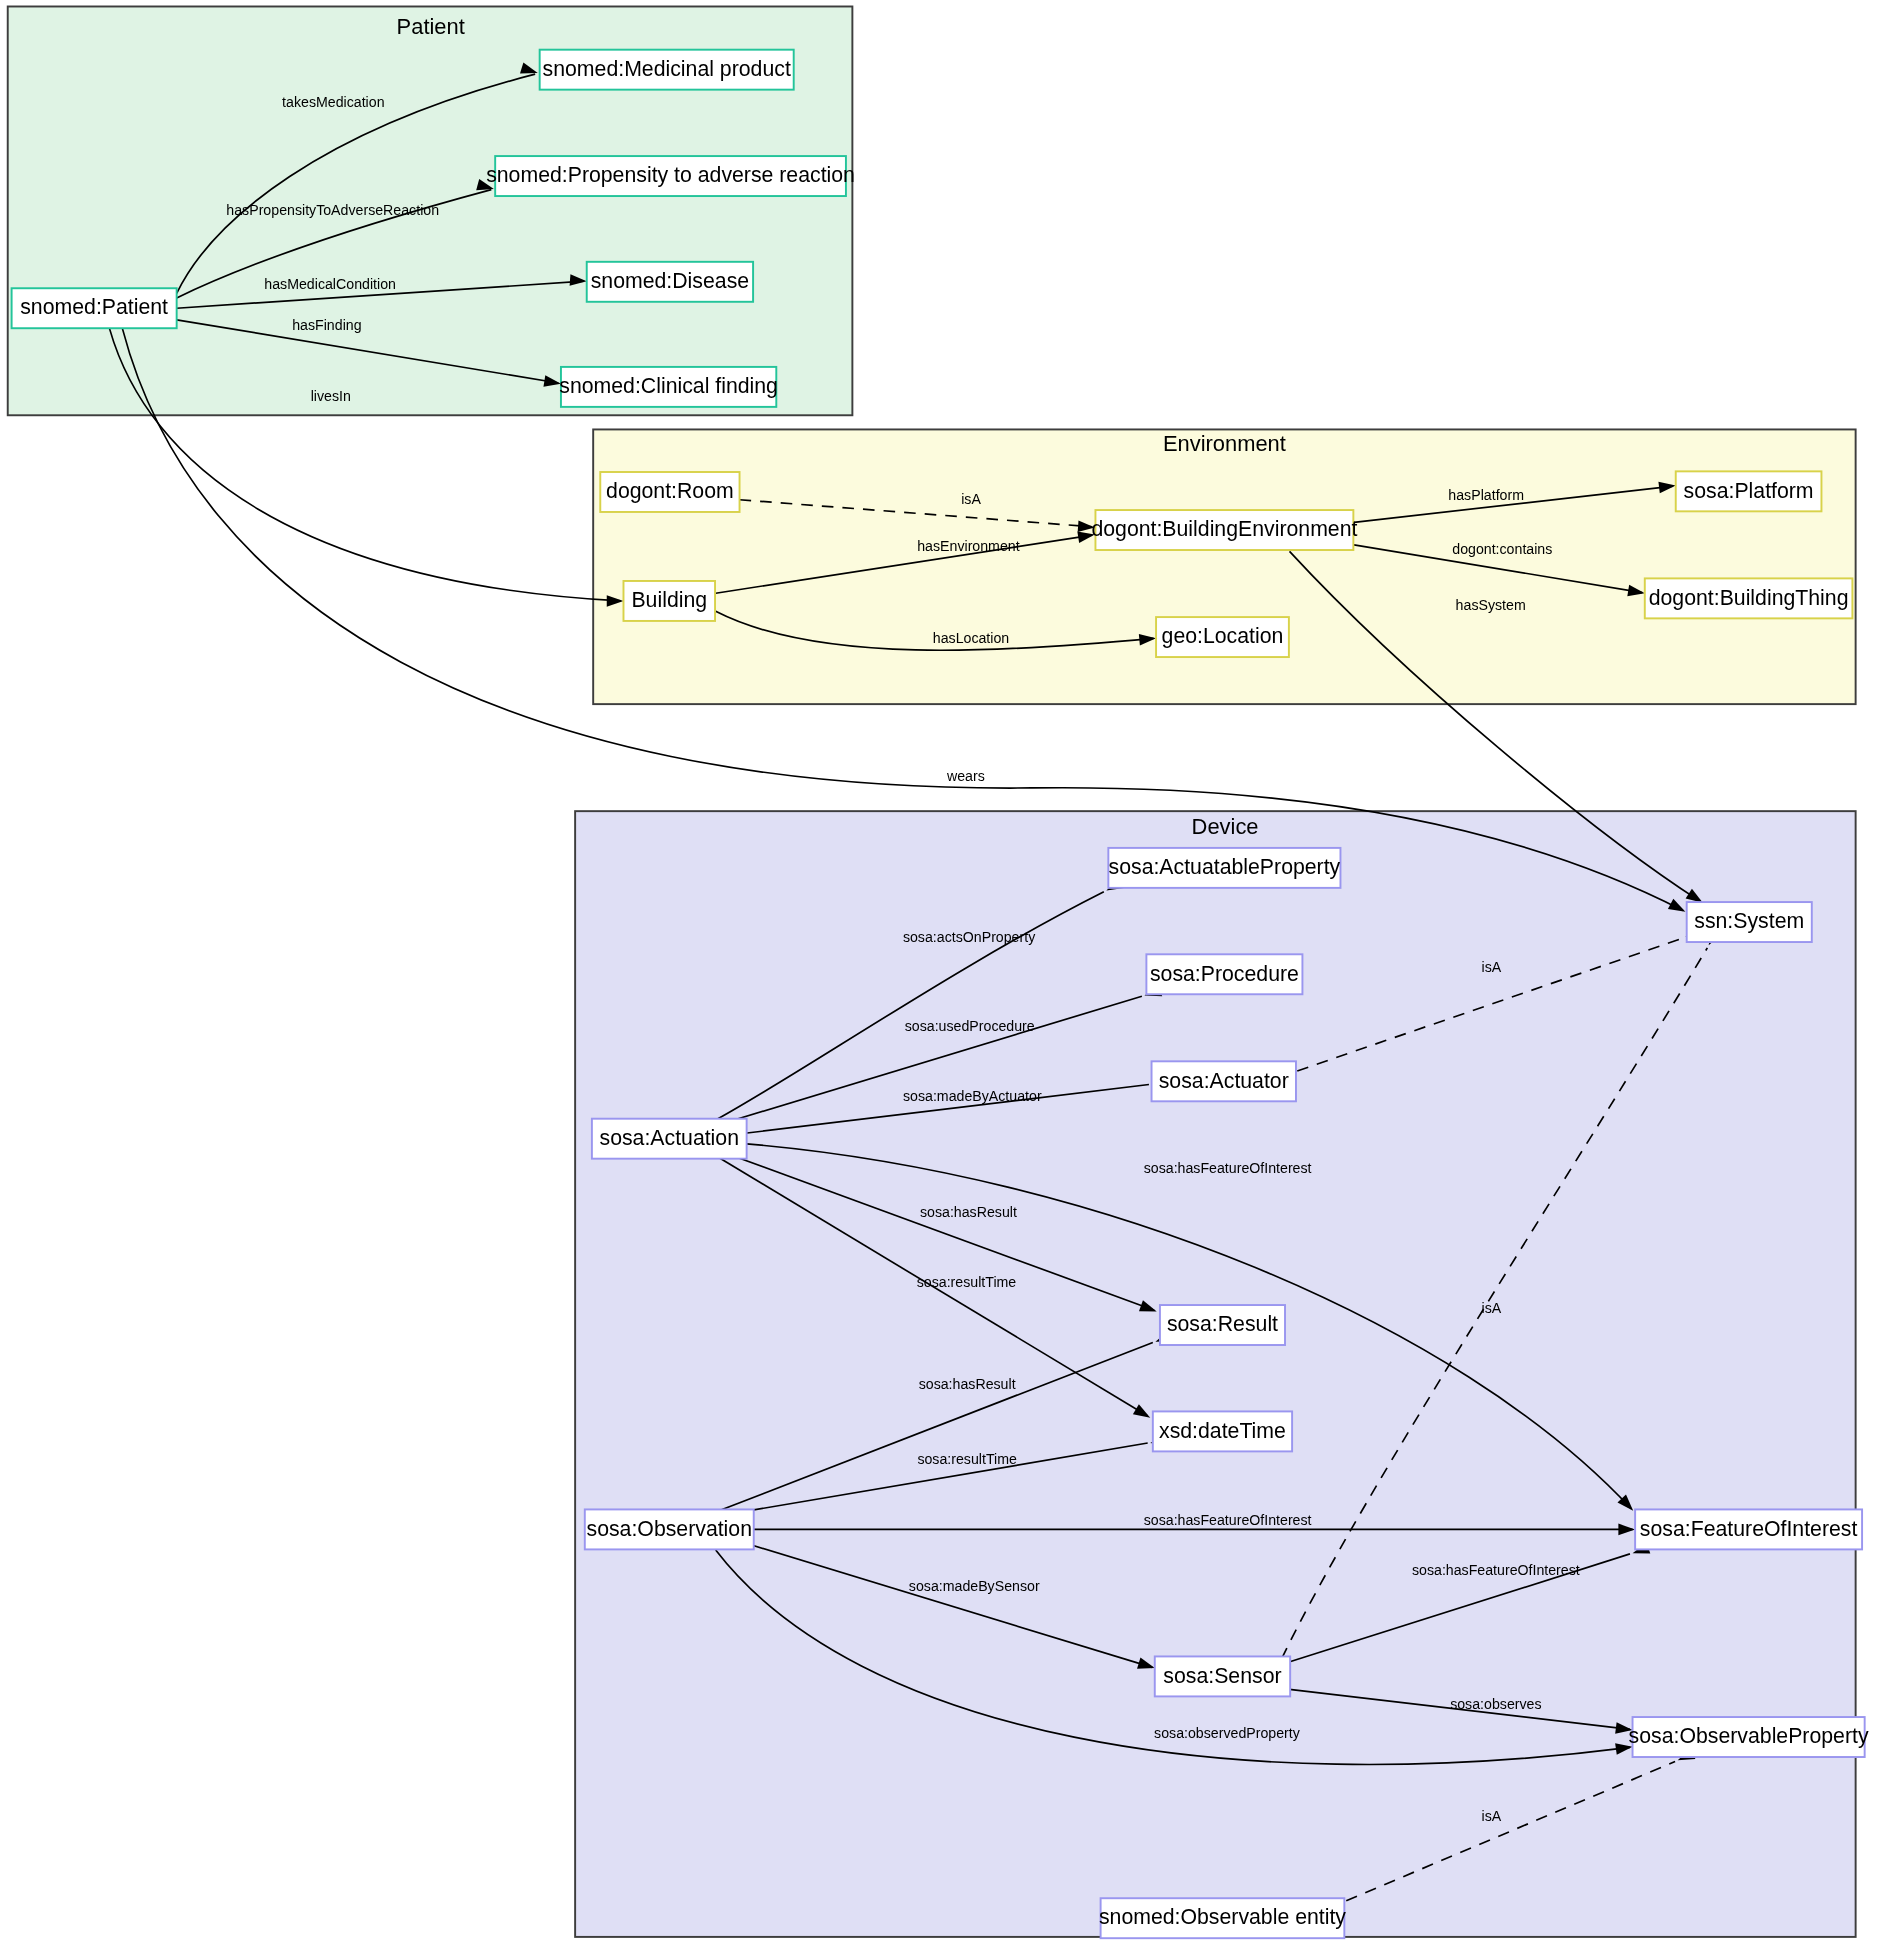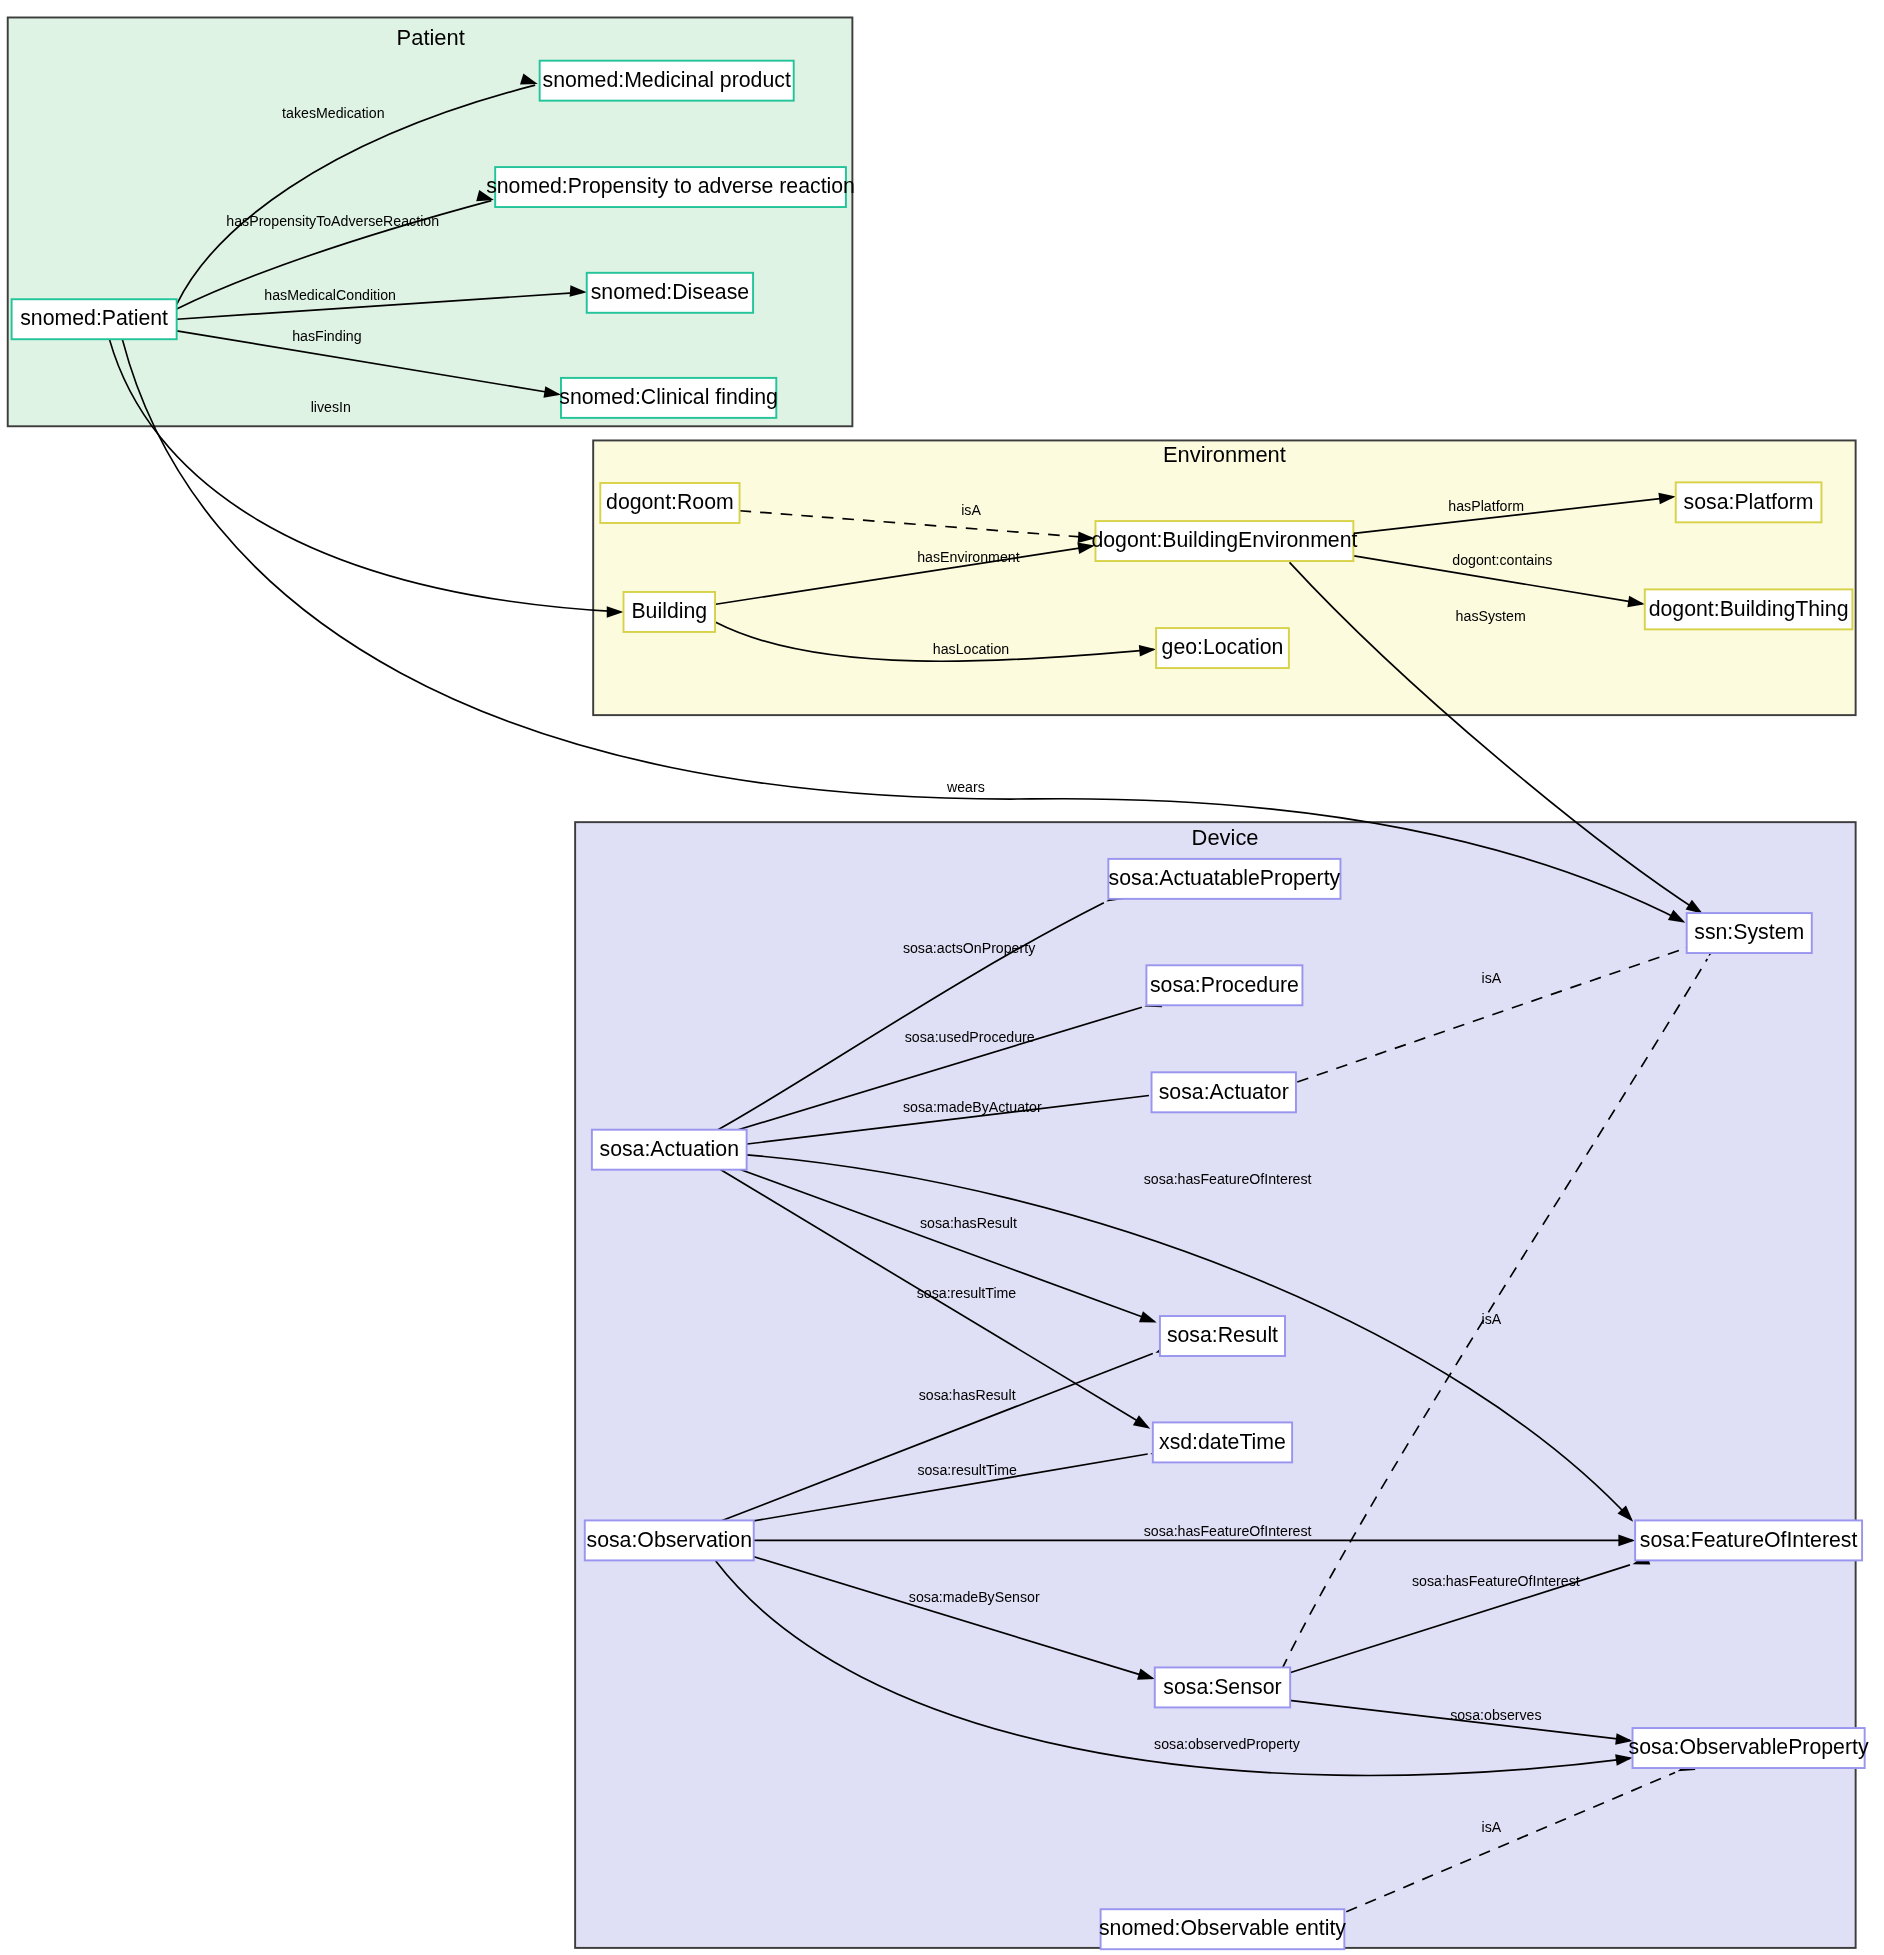--- a/index.html
+++ b/index.html
@@ -9,21 +9,20 @@
   }
   body {
     font-family: "Liberation Sans", sans-serif;
   }
   #diagram-root {
     position: relative;
     width: 1884px;
     height: 1940px;
     background: #ffffff;
     overflow: hidden;
-    margin-top: 11px;
   }
   svg#graph {
     display: block;
     width: 1884px;
     height: 1955px;
   }
   .cluster-rect {
     stroke: #3d3d3d;
     stroke-width: 3;
   }

